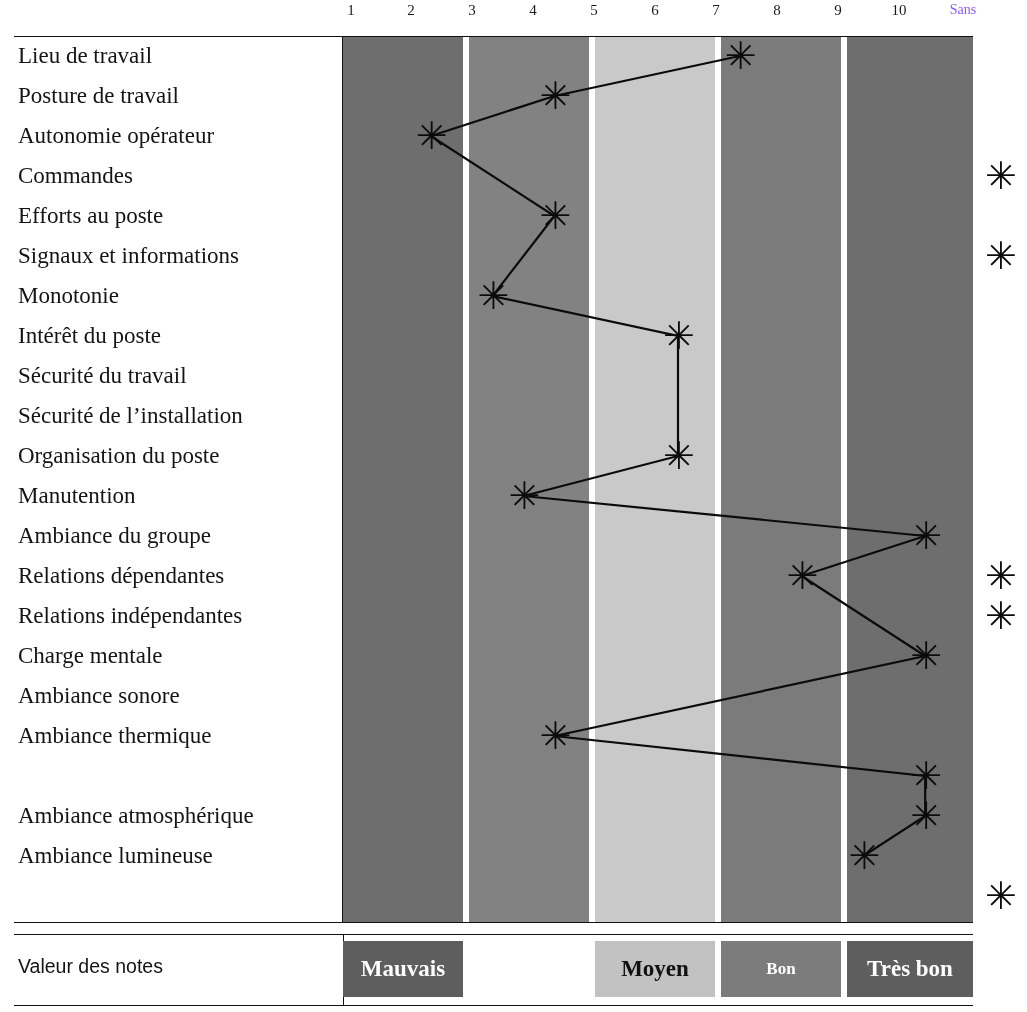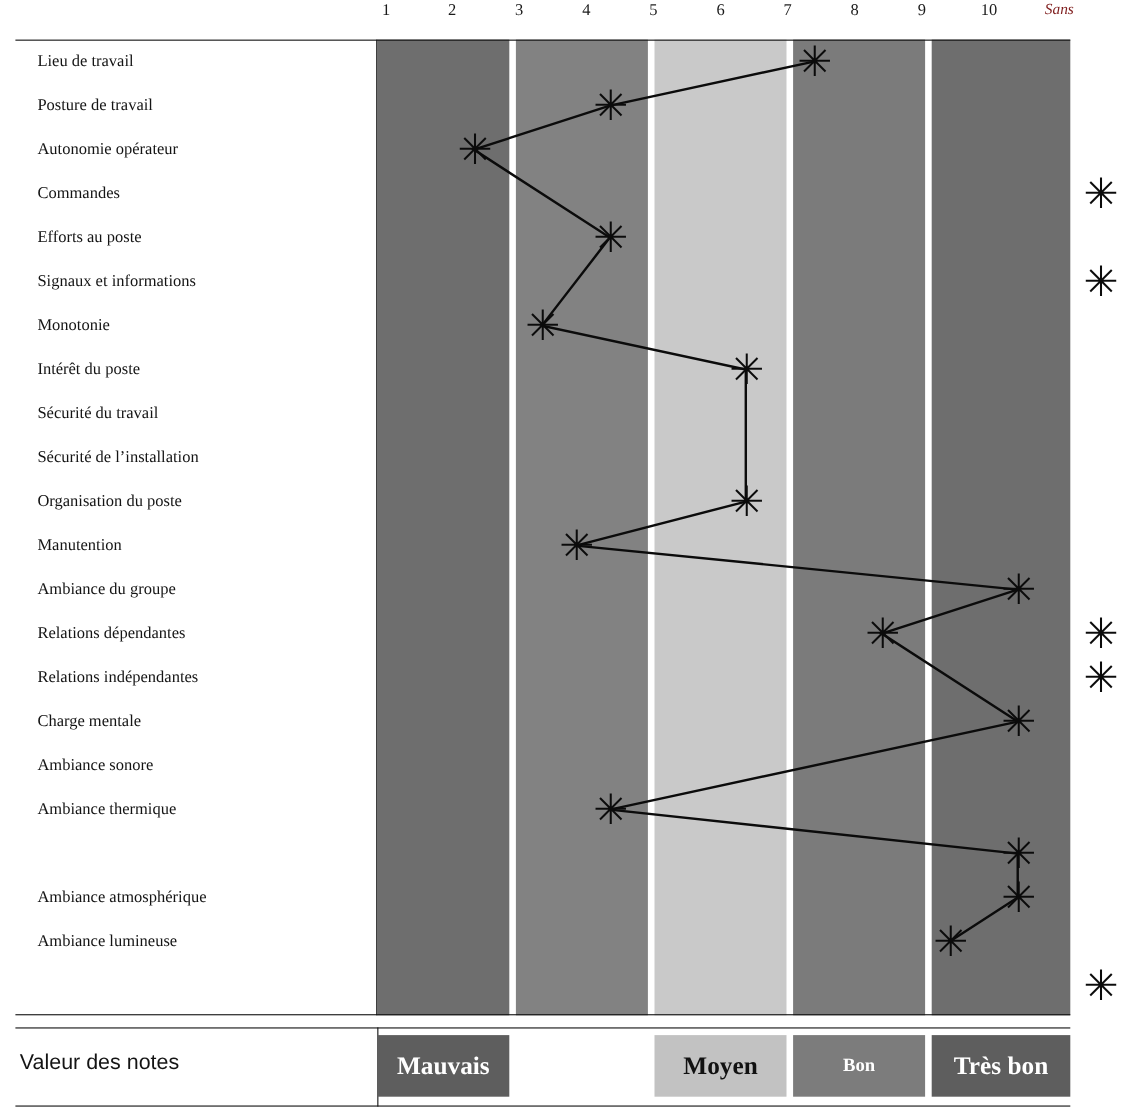--- a/index.html
+++ b/index.html
@@ -35,22 +35,21 @@
     position: absolute;
     top: 0;
     width: 60px;
     text-align: center;
     font-size: 15px;
     font-family: "Liberation Serif", serif;
     color: #1a1a1a;
   }
   .scale-tick.sans {
     font-size: 14px;
-    color: #7f1d1d;
-    font-style: italic;
+    color: #8b5cf6;
   }
 
   
   .plot-frame {
     position: absolute;
     left: 14px;
     top: 36px;
     width: 959px;
     height: 887px;
     border-top: 1.5px solid #111;
@@ -89,25 +88,25 @@
   
   .row-labels {
     position: absolute;
     left: 14px;
     top: 36px;
     width: 329px;
     height: 887px;
   }
   .row-label {
     position: absolute;
-    left: 20px;
+    left: 4px;
     width: 320px;
     height: 40px;
     line-height: 40px;
-    font-size: 15px;
+    font-size: 23px;
     font-family: "Liberation Serif", serif;
     color: #141414;
     white-space: nowrap;
   }
 
   
   .data-layer {
     position: absolute;
     left: 0; top: 0;
     width: 1027px;

